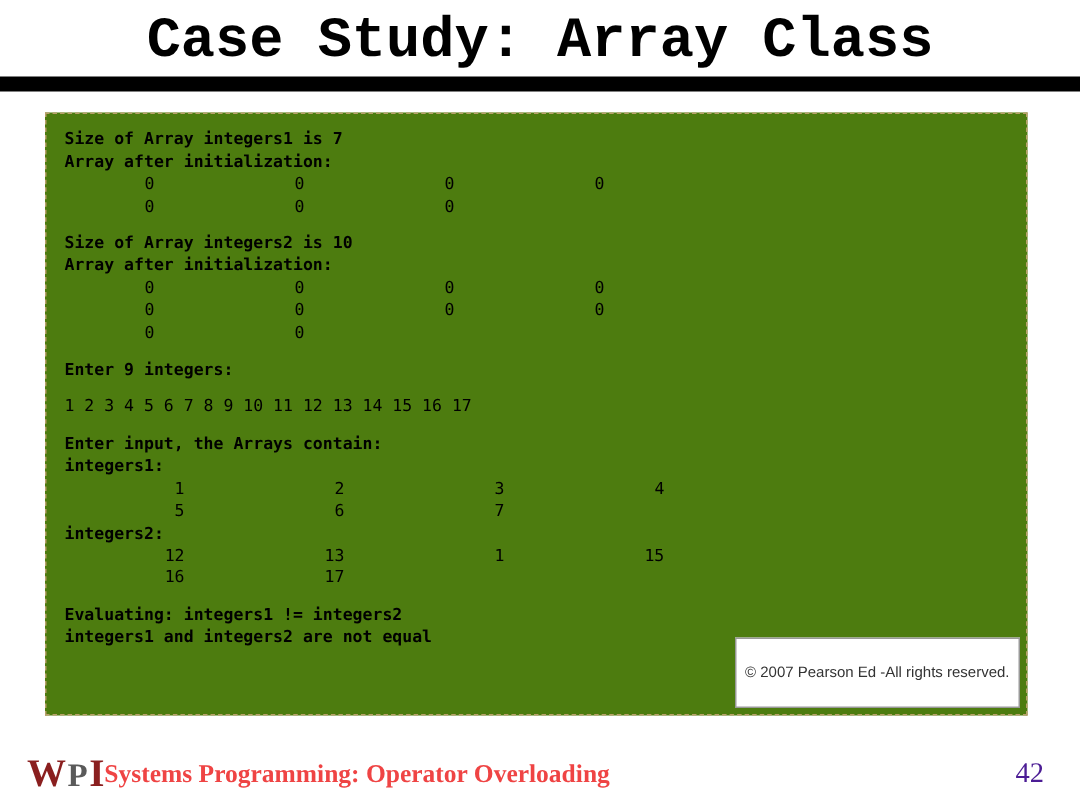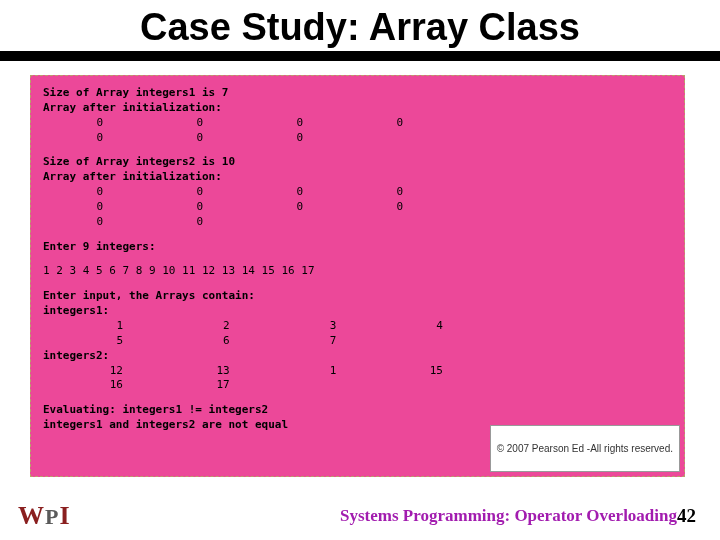--- a/index.html
+++ b/index.html
@@ -9,38 +9,38 @@
     background: #fff;
     font-family: "Comic Sans MS", cursive, sans-serif;
     position: relative;
     overflow: hidden;
   }
   
   .header {
     background: #fff;
   }
   .header .title {
-    font-family: Liberation Sans, sans-serif;
+    font-family: Liberation Mono, monospace;
     font-weight: bold;
     font-size: 38px;
     color: #000;
     text-align: center;
     padding: 6px 0 2px 0;
   }
   .header .bar {
     height: 10px;
     background: #000;
   }
 
   .content {
     padding: 14px 30px 0 30px;
   }
   .code-box {
     border: 1px dashed #b9a06a;
-    background: #ec4899;
+    background: #4d7c0f;
     padding: 10px 12px 6px 12px;
     font-family: "Lucida Console", Monaco, monospace;
     font-size: 11px;
     color: #000;
     line-height: 1.35;
     width: 655px;
     height: 402px;
     position: relative;
   }
   .code-box .bold { font-weight: bold; }
@@ -84,31 +84,31 @@
     display: flex;
     align-items: baseline;
     font-family: Georgia, serif;
     font-weight: bold;
   }
   .logo .w { color: #8a1f1f; font-size: 26px; }
   .logo .p { color: #5a5a5a; font-size: 22px; margin: 0 1px; }
   .logo .i { color: #8a1f1f; font-size: 26px; }
   .footer-text {
     flex: 1;
-    text-align: right;
+    text-align: left;
     font-family: "Comic Sans MS", cursive;
     font-weight: bold;
     font-size: 17px;
-    color: #a21caf;
+    color: #ef4444;
   }
   .page-num {
     font-family: "Comic Sans MS", cursive;
-    font-weight: bold;
+    font-weight: normal;
     font-size: 19px;
-    color: #000000;
+    color: #4c1d95;
   }
 </style>
 </head>
 <body>
 
 <div class="header">
   <div class="title">Case Study: Array Class</div>
   <div class="bar"></div>
 </div>
 

